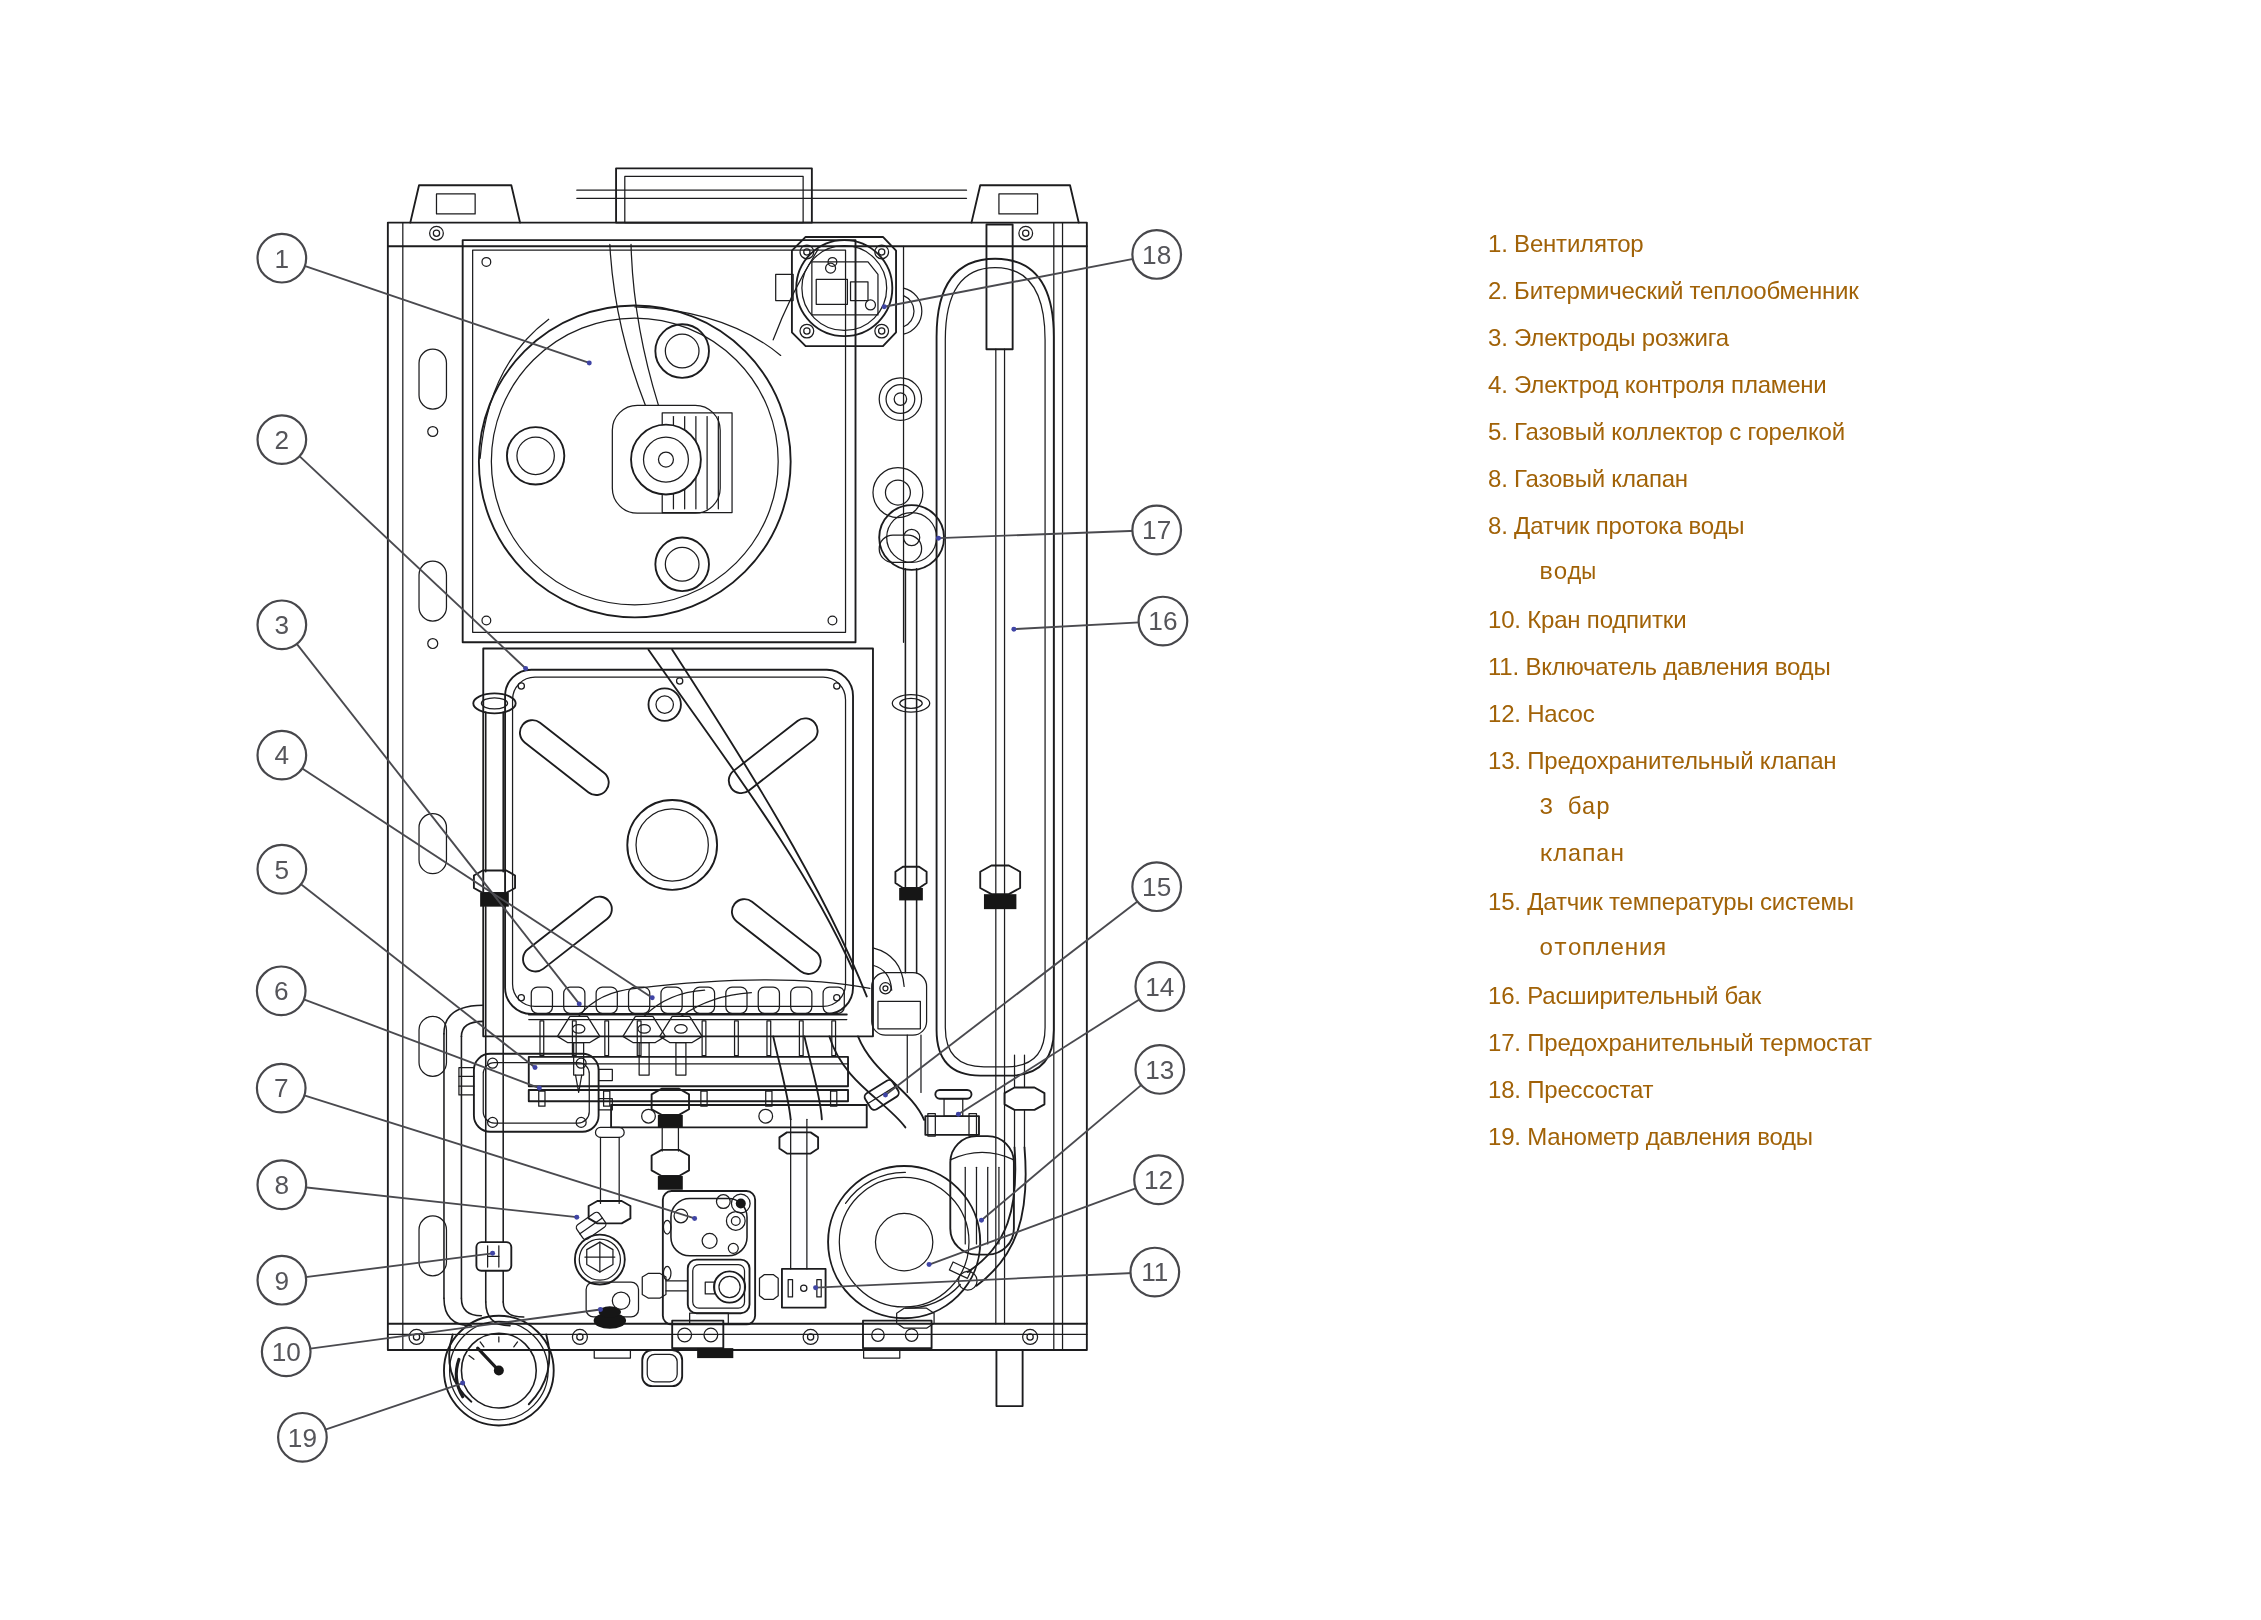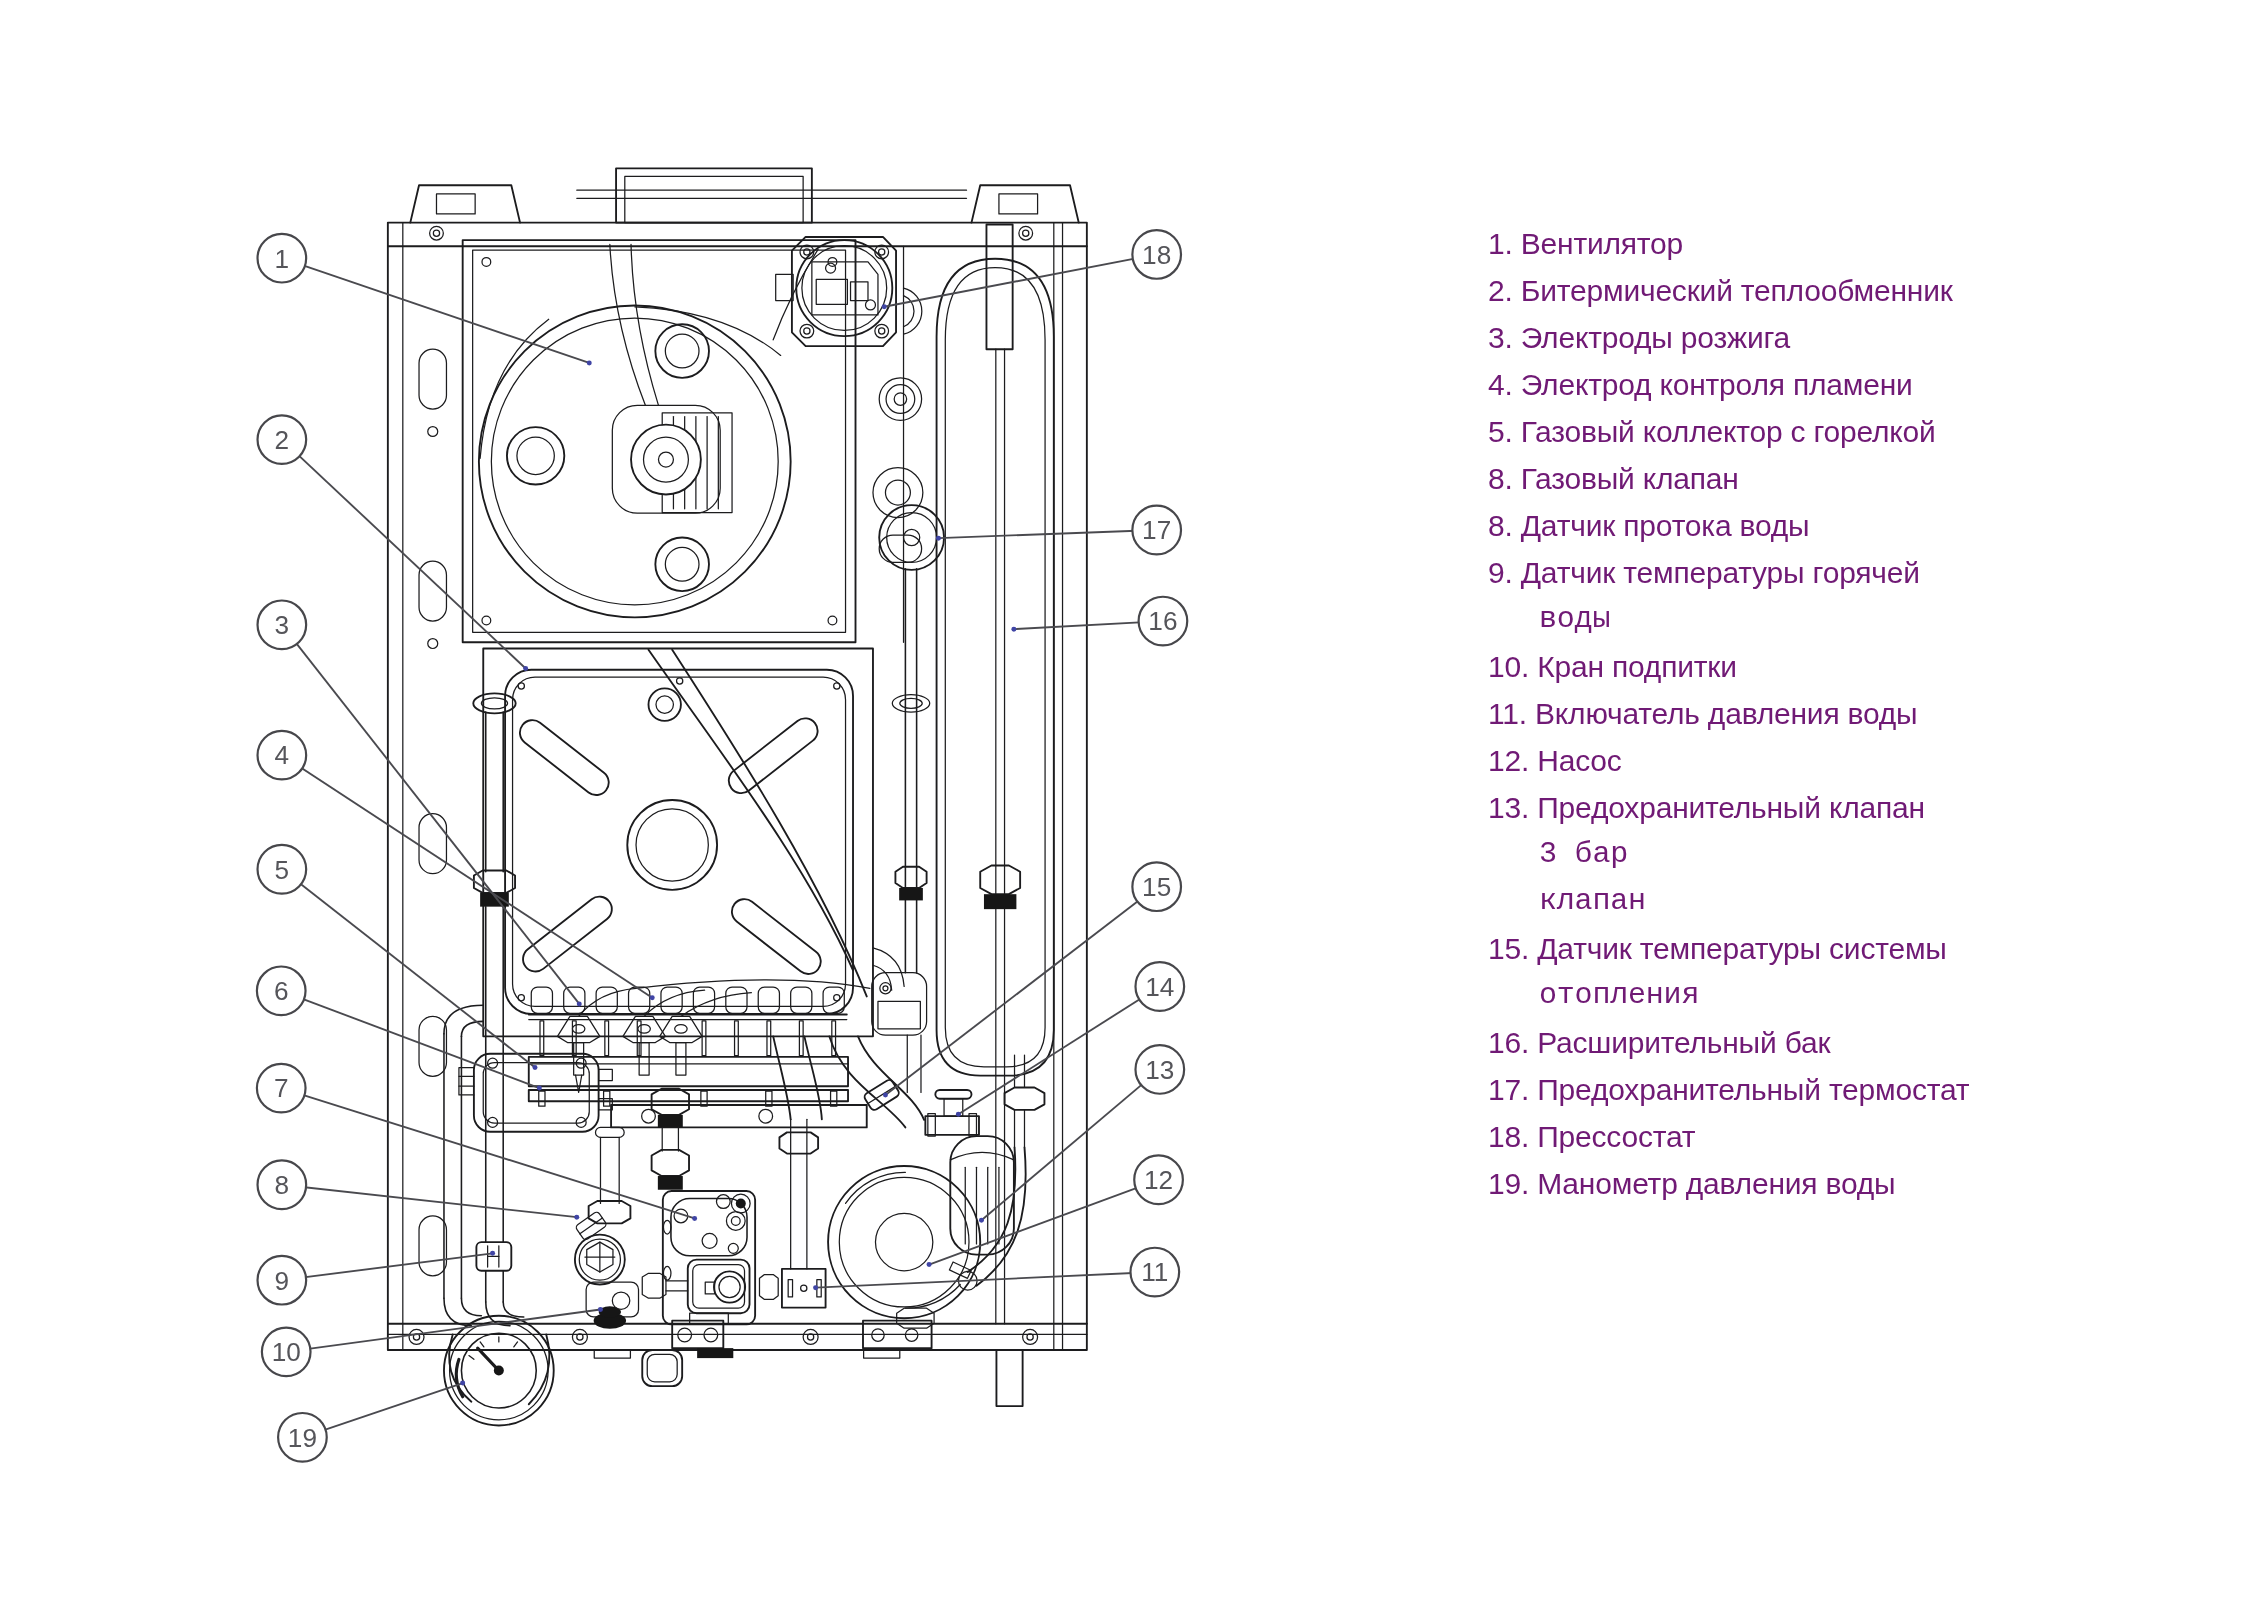--- a/index.html
+++ b/index.html
@@ -16,22 +16,22 @@
   #art .hub{fill:#ffffff;}
 
   
   .leader{stroke:#4a4a4f;stroke-width:3;fill:none;}
   .dot{fill:#4045a5;stroke:none;}
   .bubble{fill:#ffffff;stroke:#47474b;stroke-width:3.5;}
   .bubble-num{font-family:"Liberation Sans",sans-serif;font-size:42px;fill:#55555a;
               text-anchor:middle;}
 
   
-  .legend{position:absolute;left:1488px;top:220px;width:748px;color:#701a75;
-          font-size:30px;line-height:47px;letter-spacing:-0.2px;white-space:nowrap;}
+  .legend{position:absolute;left:1488px;top:220px;width:748px;color:#a16207;
+          font-size:24px;line-height:47px;letter-spacing:-0.2px;white-space:nowrap;}
   .lg-line{height:47px;}
   .lg-line.cont{padding-left:51px;font-family:Liberation Mono, monospace;}
 </style>
 </head>
 <body>
 
 <div class="page">
 <svg id="diagram" viewBox="0 0 3626 2598" xmlns="http://www.w3.org/2000/svg">
 
   <g id="art">
@@ -539,21 +539,20 @@
 </svg>
 
 <div id="legend" class="legend">
       <div class="lg-line">1. Вентилятор</div>
       <div class="lg-line">2. Битермический теплообменник</div>
       <div class="lg-line">3. Электроды розжига</div>
       <div class="lg-line">4. Электрод контроля пламени</div>
       <div class="lg-line">5. Газовый коллектор с горелкой</div>
       <div class="lg-line">8. Газовый клапан</div>
       <div class="lg-line">8. Датчик протока воды</div>
-      <div class="lg-line">9. Датчик температуры горячей</div>
       <div class="lg-line cont">воды</div>
       <div class="lg-line">10. Кран подпитки</div>
       <div class="lg-line">11. Включатель давления воды</div>
       <div class="lg-line">12. Насос</div>
       <div class="lg-line">13. Предохранительный клапан</div>
       <div class="lg-line cont">3 бар</div>
       <div class="lg-line cont">клапан</div>
       <div class="lg-line">15. Датчик температуры системы</div>
       <div class="lg-line cont">отопления</div>
       <div class="lg-line">16. Расширительный бак</div>

